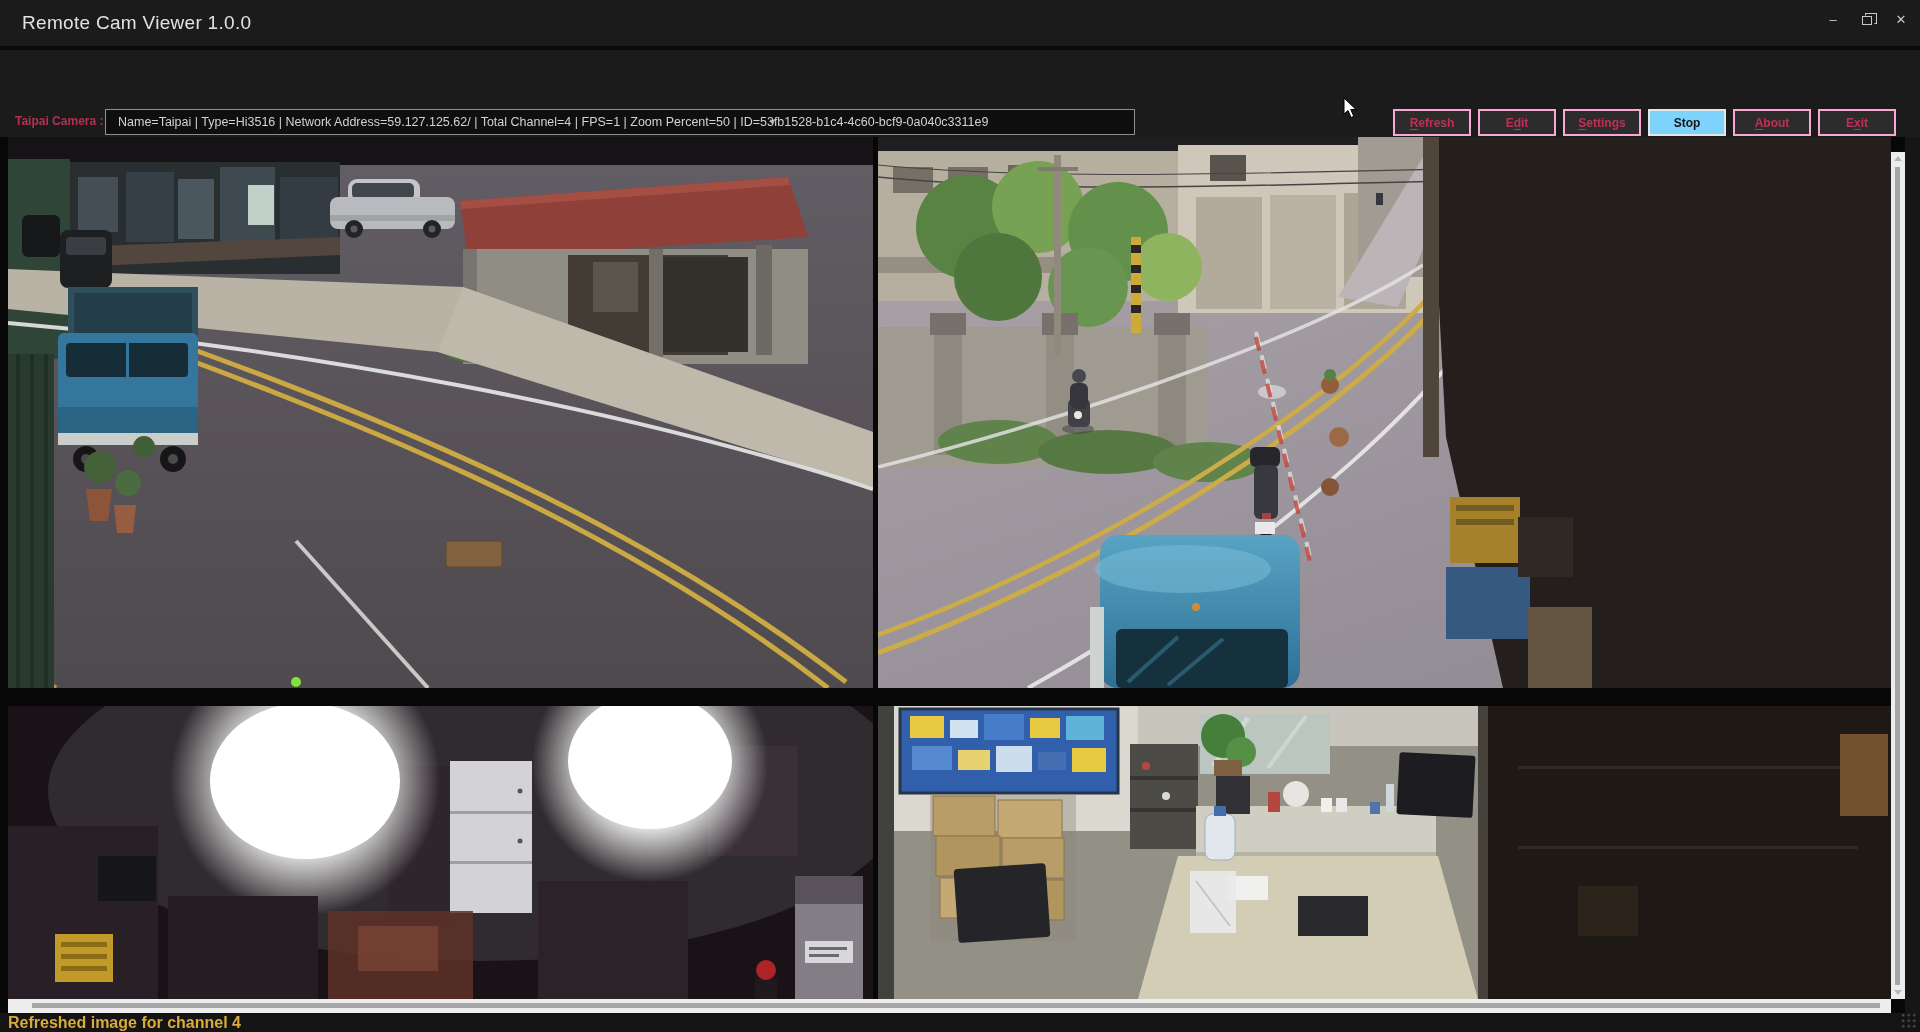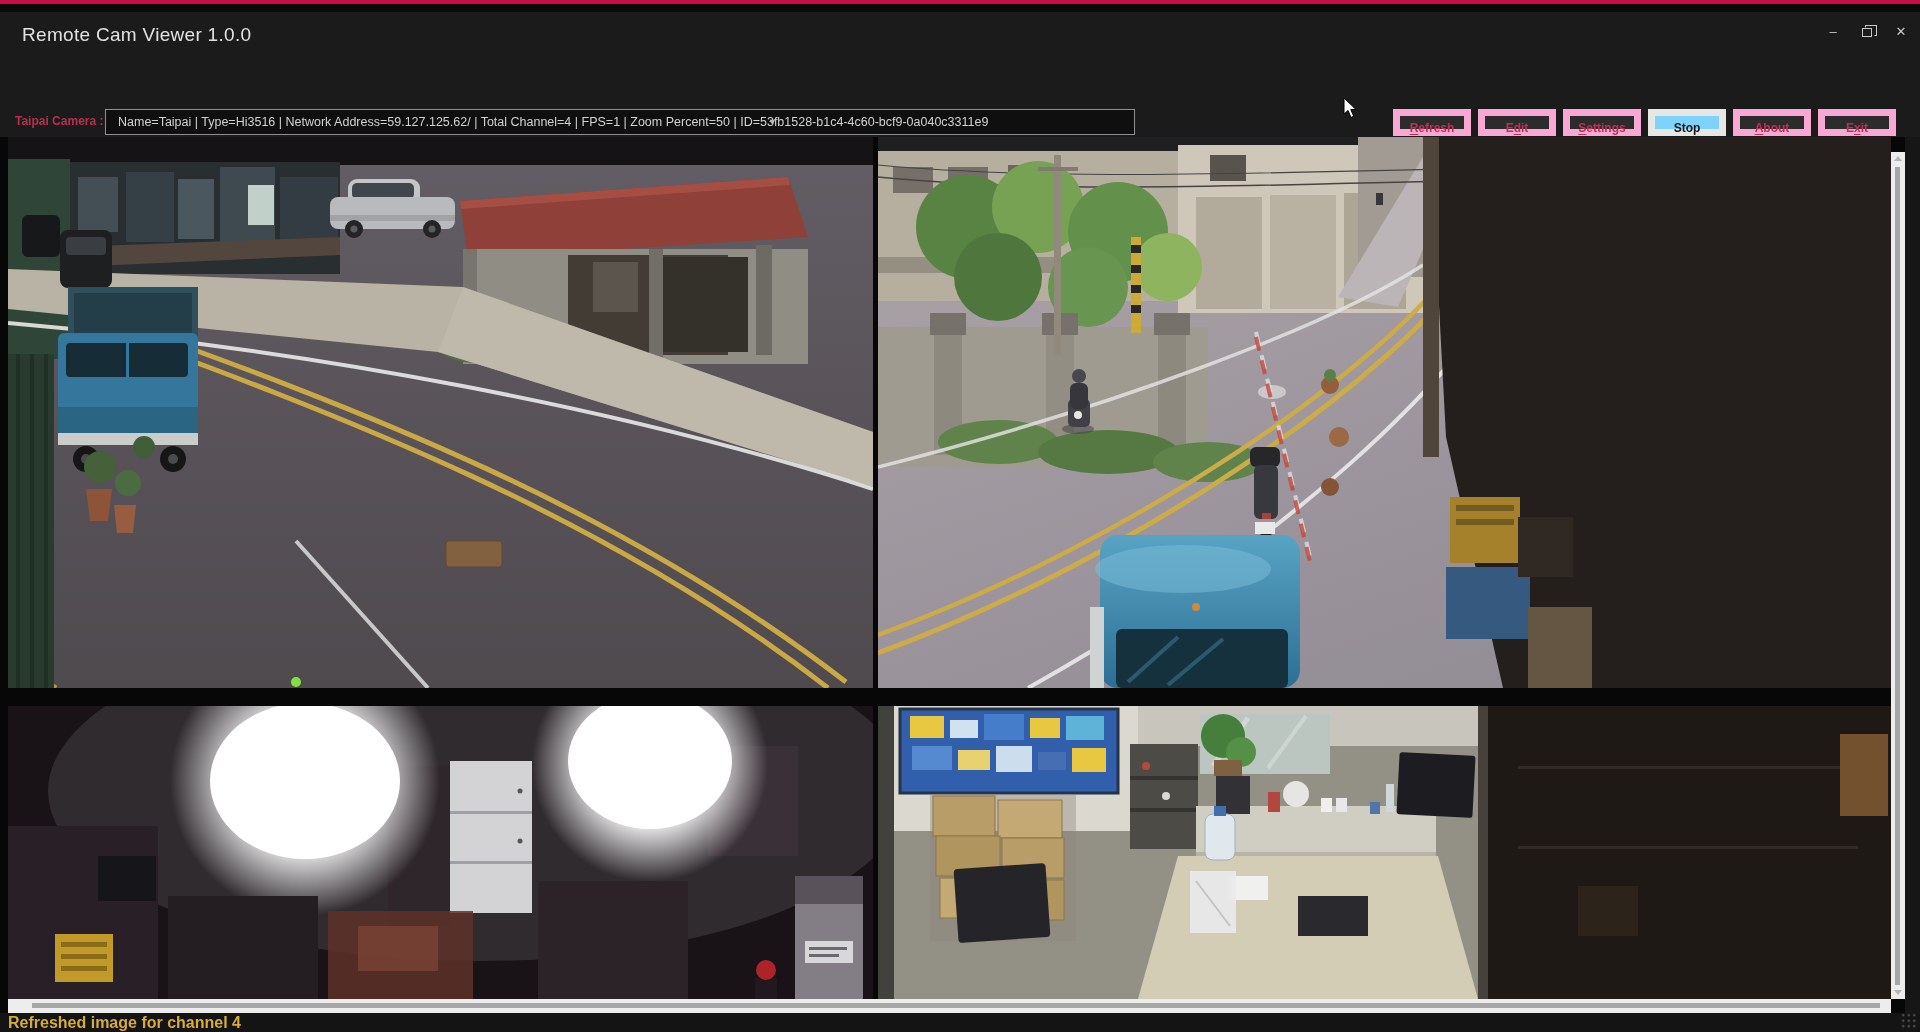--- a/index.html
+++ b/index.html
@@ -2,41 +2,41 @@
 <html><head>
 <meta charset="utf-8">
 <style>
   * { margin:0; padding:0; box-sizing:border-box; }
   html,body { width:1920px; height:1032px; overflow:hidden; background:#0a0a0a;
               font-family:"Liberation Sans", sans-serif; }
   .abs { position:absolute; }
 
   
   #accent-bar { left:0; top:0; width:1920px; height:4px; background:#c60e4a; }
-  #titlebar { left:0; top:12px; width:1920px; height:46px; background:#1b1b1b; }
+  #titlebar { left:0; top:0; width:1920px; height:46px; background:#1b1b1b; }
   #title-text { left:22px; top:0; height:46px; line-height:46px; font-size:19px;
                 font-weight:300; letter-spacing:.3px; color:#e2e2e2; }
   #win-controls { right:10px; top:6px; height:26px; display:flex; gap:16px; align-items:center; }
   .win-btn { width:18px; height:18px; display:flex; align-items:center; justify-content:center;
              color:#c8c8c8; font-size:13px; cursor:default; }
   .restore-glyph { width:10px; height:9px; border:1px solid #c8c8c8; position:relative; margin-top:3px; }
   .restore-glyph::before { content:""; position:absolute; left:2px; top:-4px; width:10px; height:9px;
              border:1px solid #c8c8c8; border-left-width:1px; background:transparent;
              clip-path:polygon(0 0,100% 0,100% 100%,78% 100%,78% 22%,0 22%); }
 
   
   #toolbar-area { left:0; top:50px; width:1920px; height:87px; background:#1b1b1b; }
   #select-camera-label { left:15px; top:64px; font-size:12px; font-weight:bold; color:#b92e52; }
   #camera-combo { left:105px; top:59px; width:1030px; height:26px; background:#0f0f0f;
                   border:1px solid #8f8f8f; color:#d2d2d2; font-size:12.5px;
                   line-height:24px; padding:0 26px 0 12px; white-space:nowrap; overflow:hidden; }
   #combo-arrow { right:1143px; top:67px; font-size:9px; color:#b9b9b9; }
   #toolbar-buttons { left:1393px; top:59px; display:flex; gap:7px; }
   .tb-btn { width:78px; height:27px; line-height:25px; text-align:center; background:#2c2c2c;
-            border:7px solid #f9a8d4; color:#bf3058; font-size:12px; font-weight:bold; cursor:default; }
+            border:2px solid #f9a8d4; color:#bf3058; font-size:12px; font-weight:bold; cursor:default; }
   .tb-btn .uline { text-decoration:underline; text-underline-offset:2px; }
   .tb-btn.active { background:#7dd3fc; border-color:#e6e6e4; color:#141414; }
 
   #channel-row { left:105px; top:113px; display:flex; gap:16px; }
   .channel { display:flex; align-items:center; gap:6px; width:74px; }
   .chk { width:13px; height:13px; border:1px solid #e0527e; background:#c21d55;
          box-shadow:inset 0 0 0 2px rgba(20,0,8,.45); }
   .chk-label { font-size:12px; font-weight:bold; color:#c23560; }
 
   

